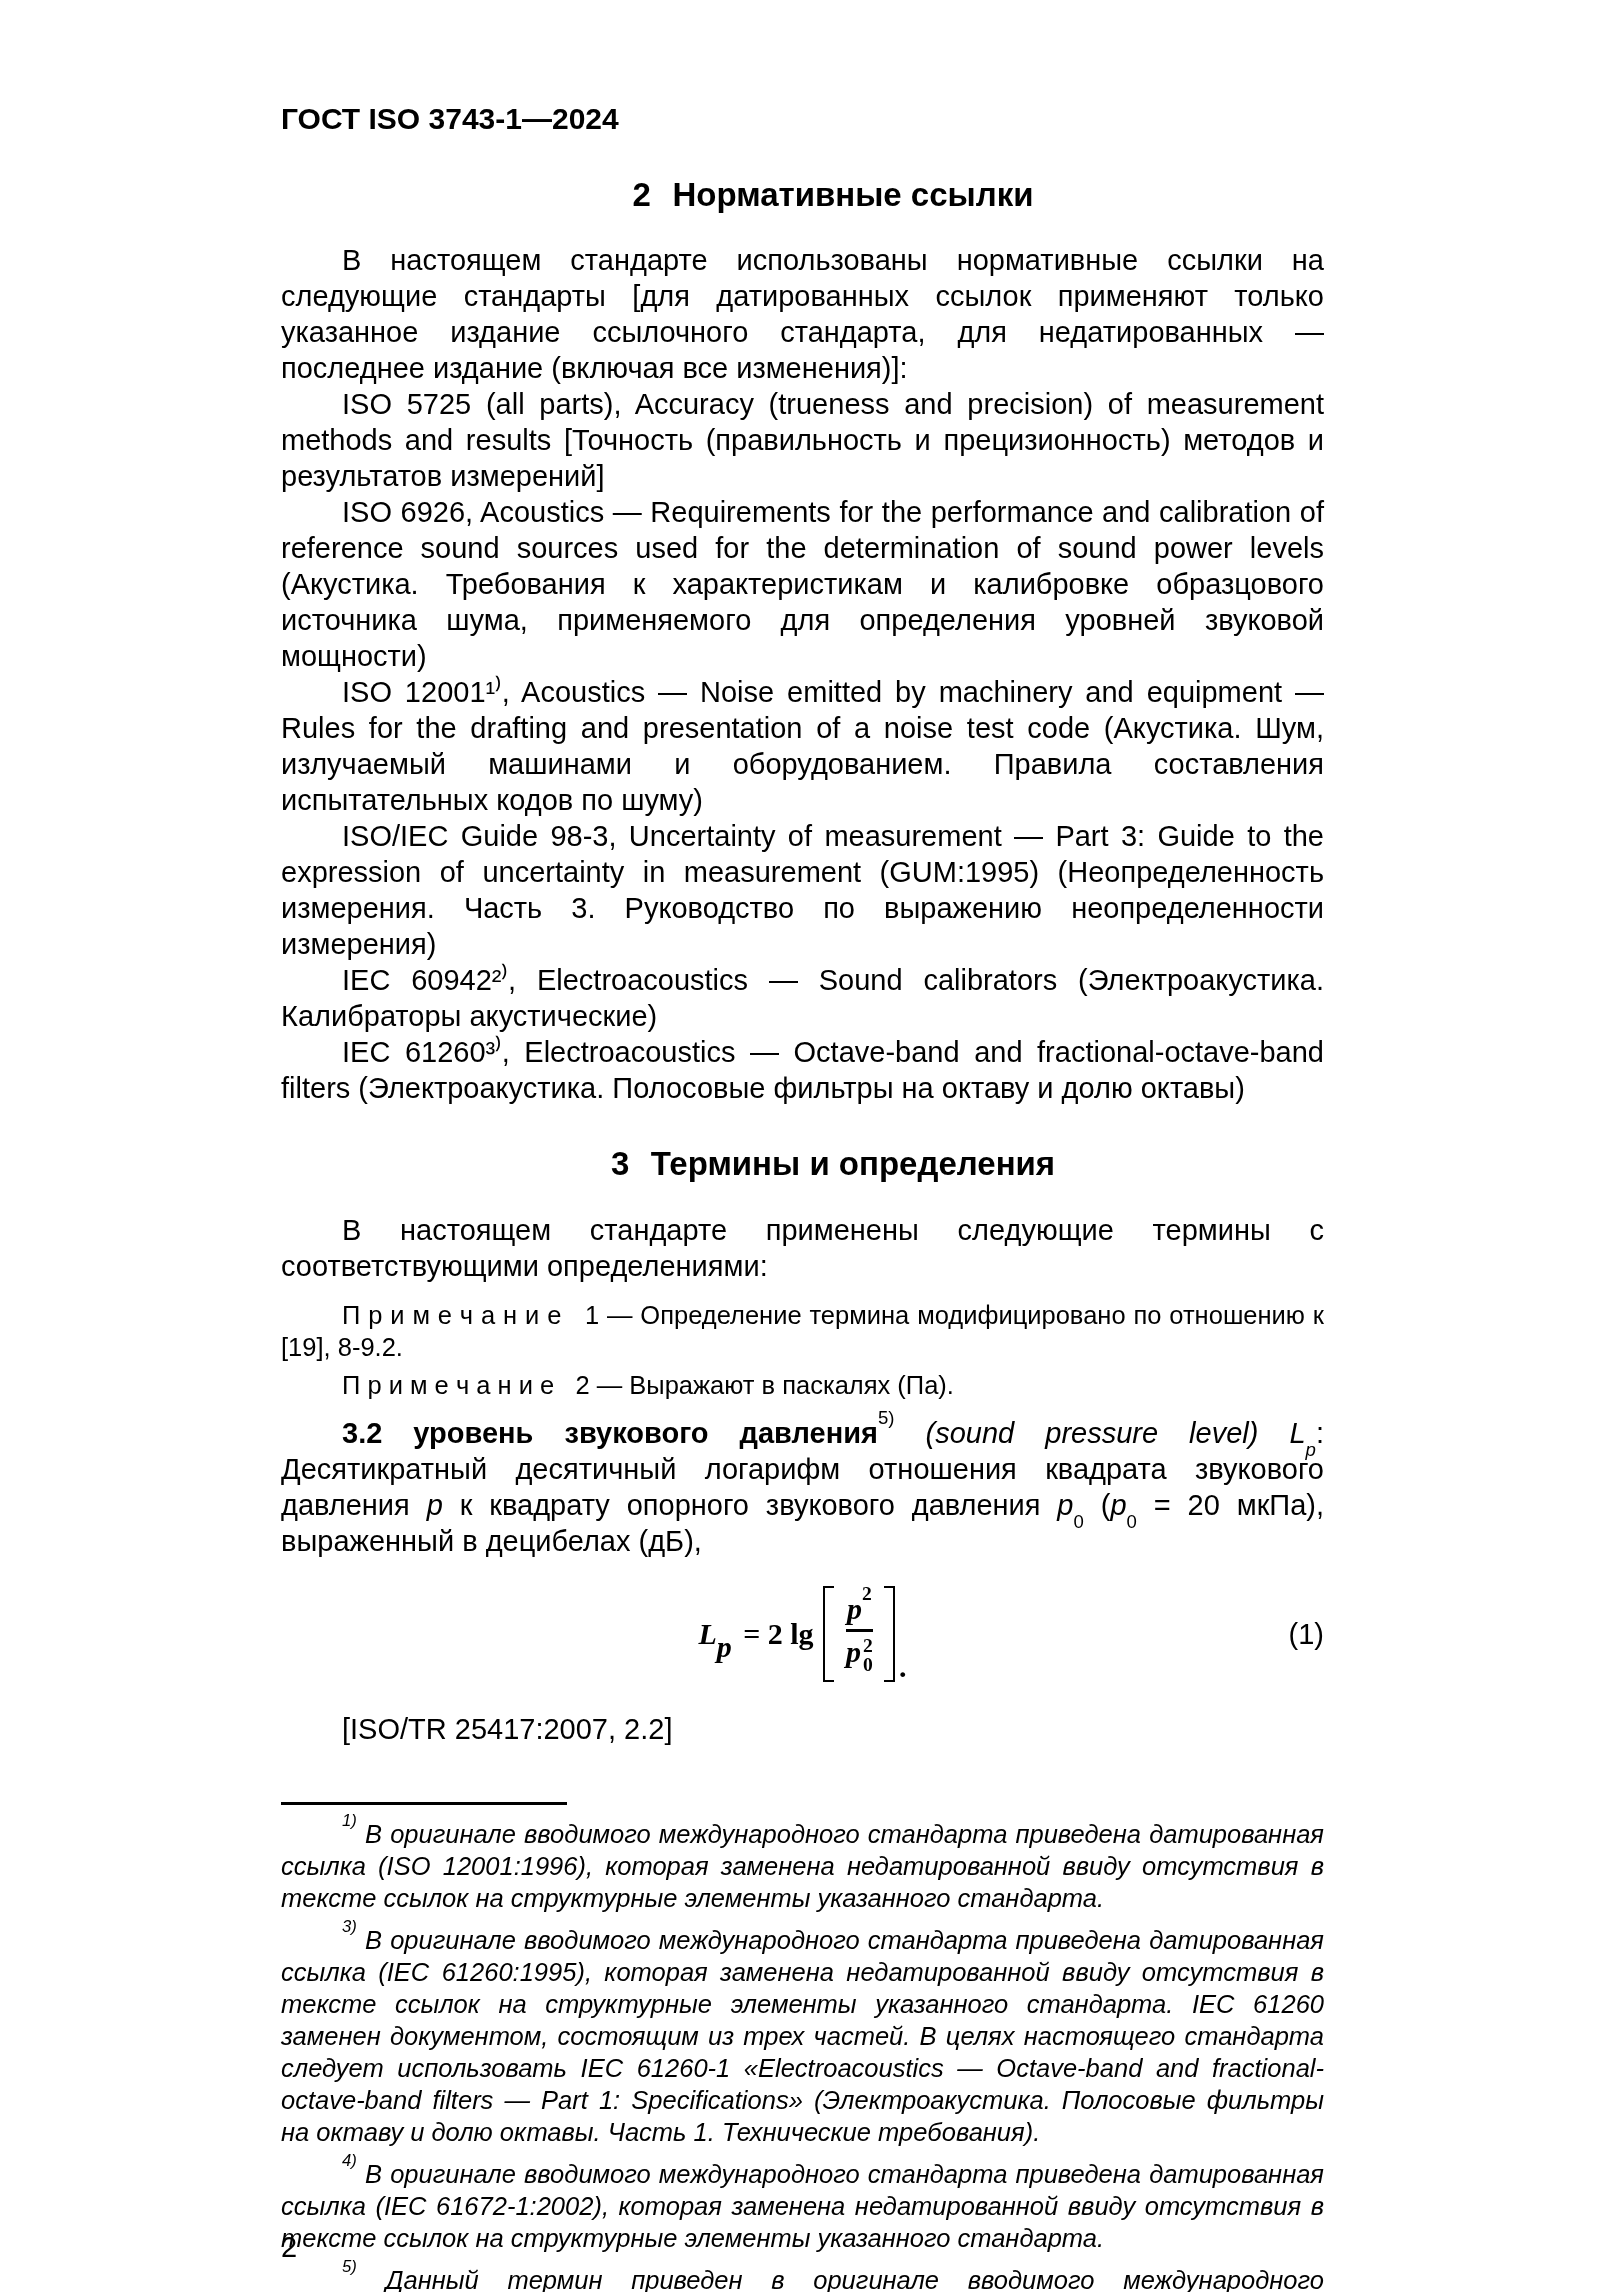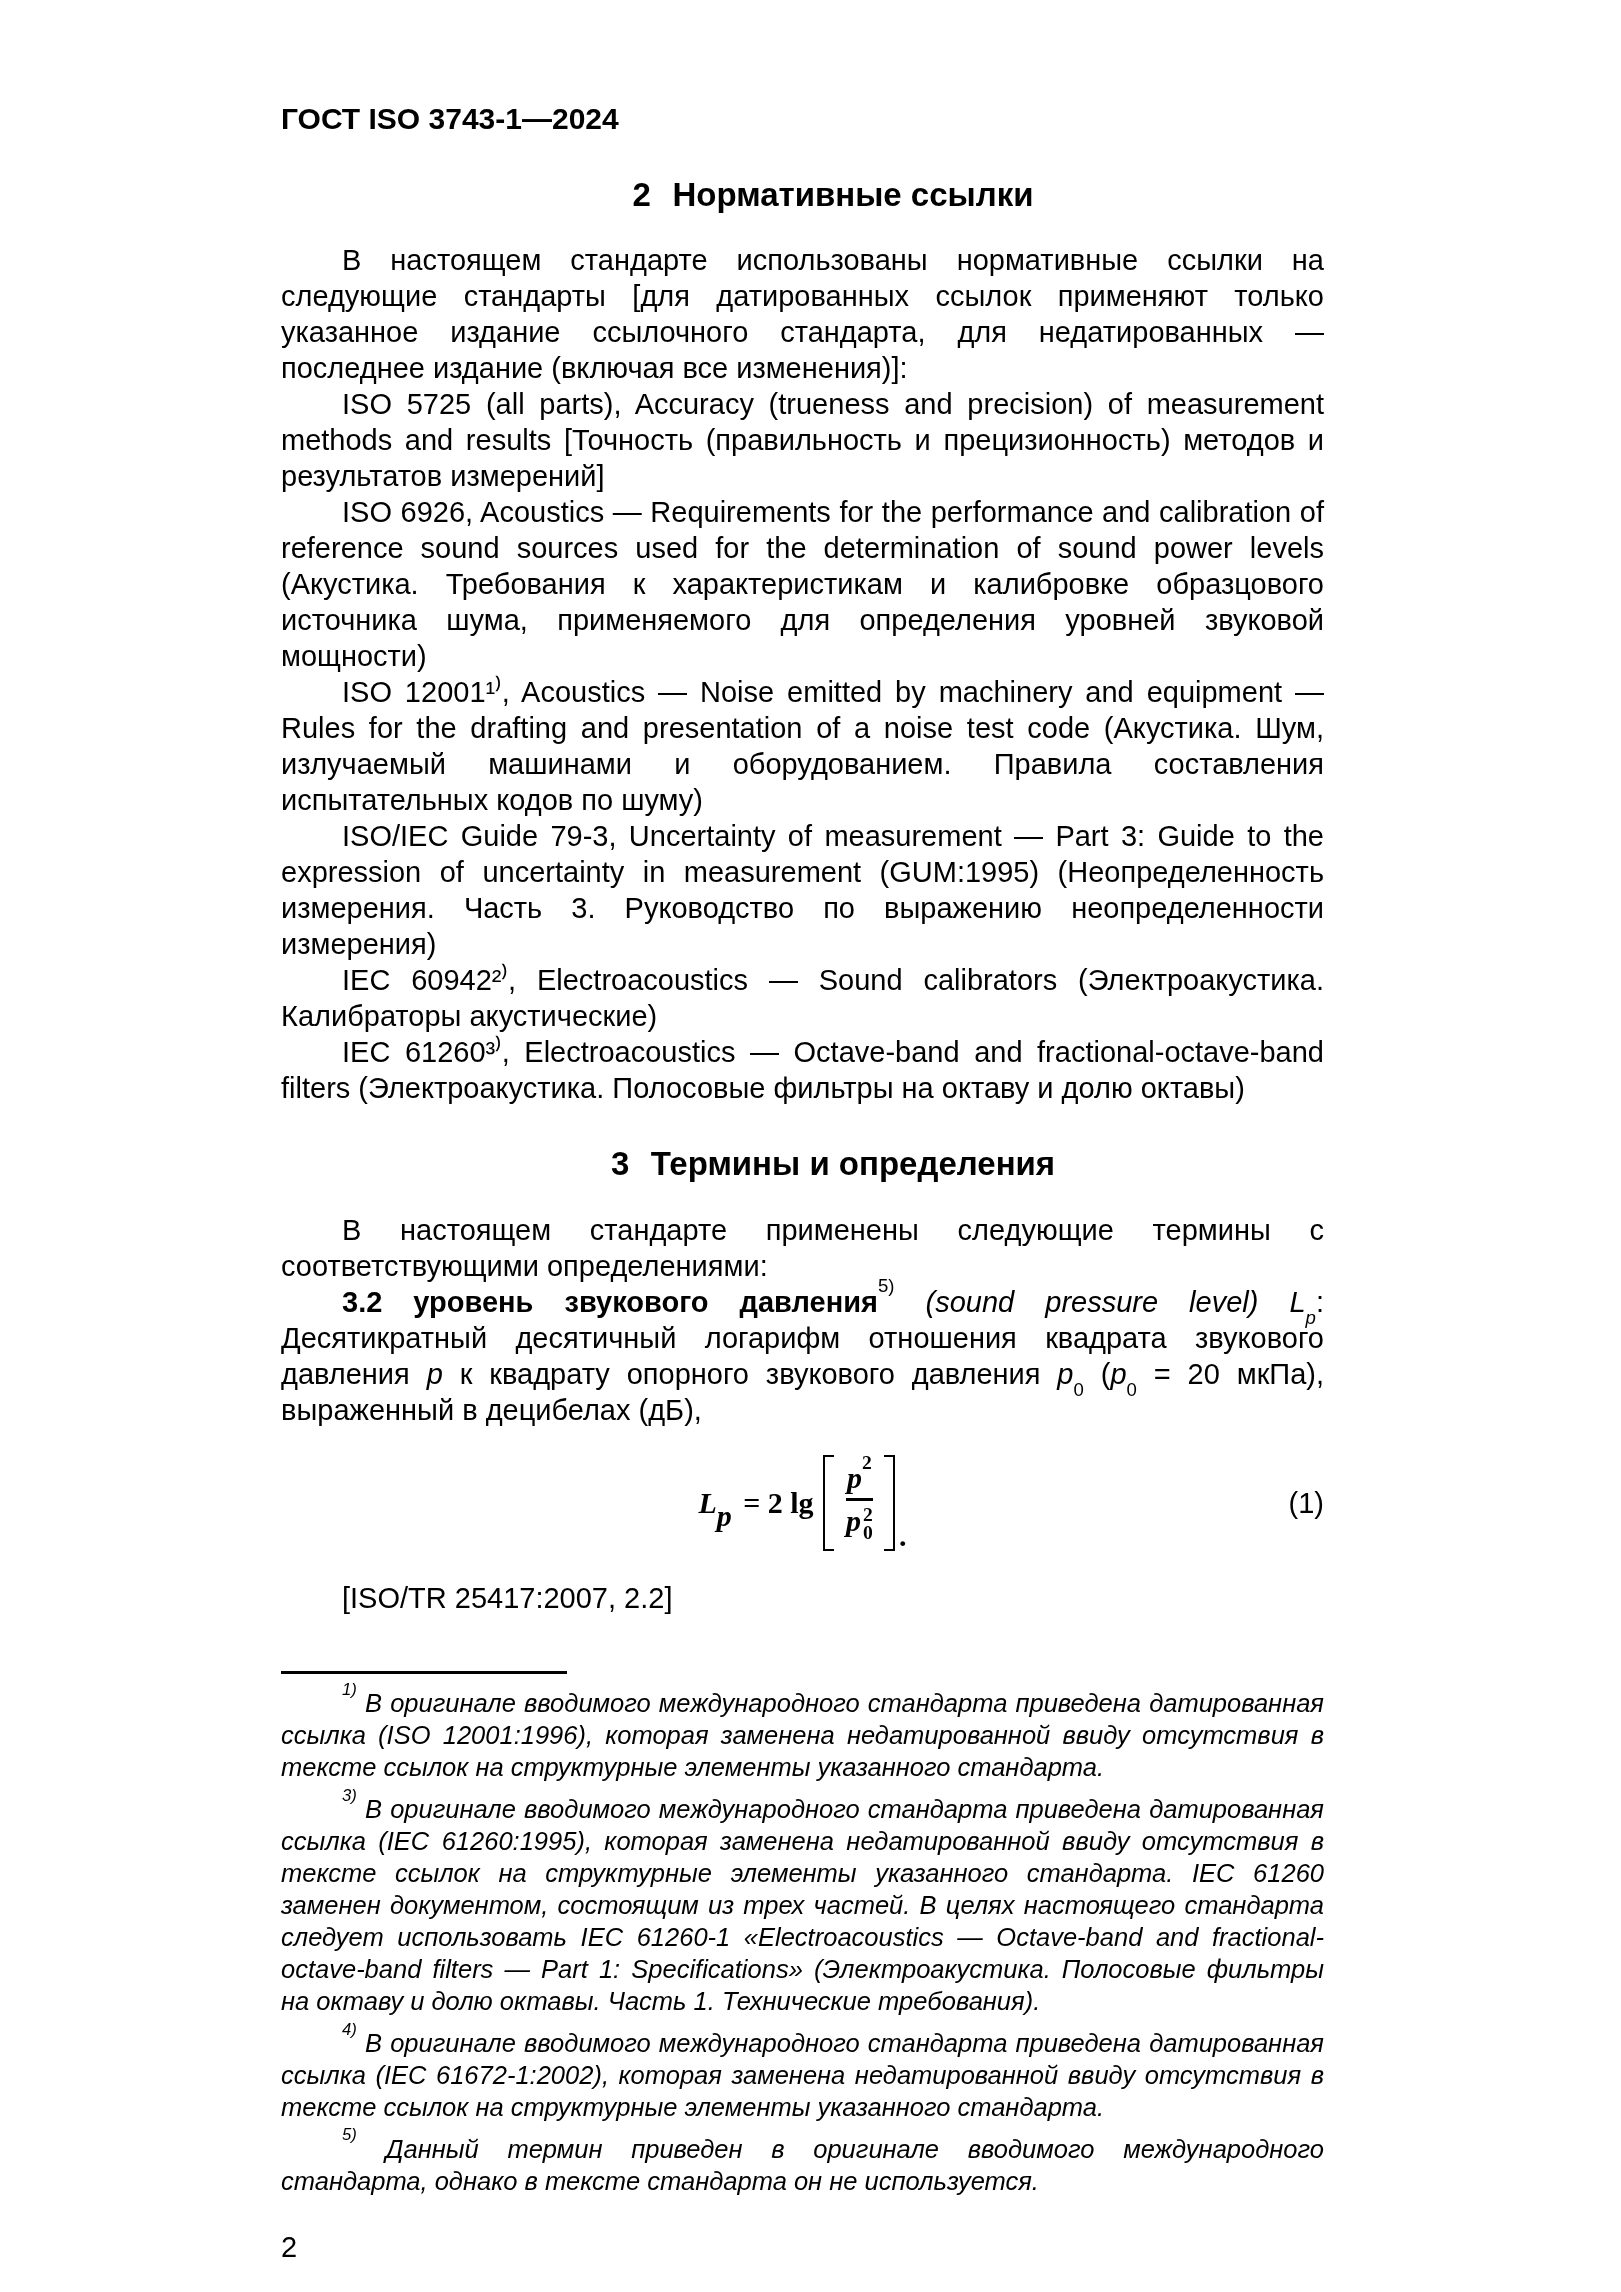--- a/index.html
+++ b/index.html
@@ -117,29 +117,33 @@
   <div class="doc-header">
     <span>ГОСТ ISO 3743-1—2024</span>
   </div>
 
   <h2 class="section-heading"><span class="h-num">2</span><span>Нормативные ссылки</span></h2>
 
   <p>В настоящем стандарте использованы нормативные ссылки на следующие стандарты [для датированных ссылок применяют только указанное издание ссылочного стандарта, для недатированных — последнее издание (включая все изменения)]:</p>
   <p>ISO 5725 (all parts), Accuracy (trueness and precision) of measurement methods and results [Точность (правильность и прецизионность) методов и результатов измерений]</p>
   <p>ISO 6926, Acoustics — Requirements for the performance and calibration of reference sound sources used for the determination of sound power levels (Акустика. Требования к характеристикам и калибровке образцового источника шума, применяемого для определения уровней звуковой мощности)</p>
   <p>ISO 12001¹⁾, Acoustics — Noise emitted by machinery and equipment — Rules for the drafting and presentation of a noise test code (Акустика. Шум, излучаемый машинами и оборудованием. Правила составления испытательных кодов по шуму)</p>
-  <p>ISO/IEC Guide 79-3, Uncertainty of measurement — Part 3: Guide to the expression of uncertainty in measurement (GUM:1995) (Неопределенность измерения. Часть 3. Руководство по выражению неопределенности измерения)</p>
+  <p>ISO/IEC Guide 98-3, Uncertainty of measurement — Part 3: Guide to the expression of uncertainty in measurement (GUM:1995) (Неопределенность измерения. Часть 3. Руководство по выражению неопределенности измерения)</p>
   <p>IEC 60942²⁾, Electroacoustics — Sound calibrators (Электроакустика. Калибраторы акустические)</p>
   <p>IEC 61260³⁾, Electroacoustics — Octave-band and fractional-octave-band filters (Электроакустика. Полосовые фильтры на октаву и долю октавы)</p>
 
   <h2 class="section-heading"><span class="h-num">3</span><span>Термины и определения</span></h2>
 
   <p>В настоящем стандарте применены следующие термины с соответствующими определениями:</p>
 
 
+  <div class="notes">
+    <p>П р и м е ч а н и е&nbsp;&nbsp;&nbsp;1 — Определение термина модифицировано по отношению к [19], 8-9.2.</p>
+    <p>П р и м е ч а н и е&nbsp;&nbsp;&nbsp;2 — Выражают в паскалях (Па).</p>
+  </div>
 
   <p><b>3.2</b>
     <b>уровень звукового давления</b><sup>5)</sup>
     <span class="it">(sound pressure level)</span>
     <span class="it">L</span><sub class="it">p</sub><span>:</span>
     <span>Десятикратный десятичный логарифм отношения квадрата звукового давления</span>
     <span class="it">p</span>
     <span>к квадрату опорного звукового давления</span>
     <span class="it">p</span><sub>0</sub>
     <span>(</span><span class="it">p</span><sub>0</sub>

